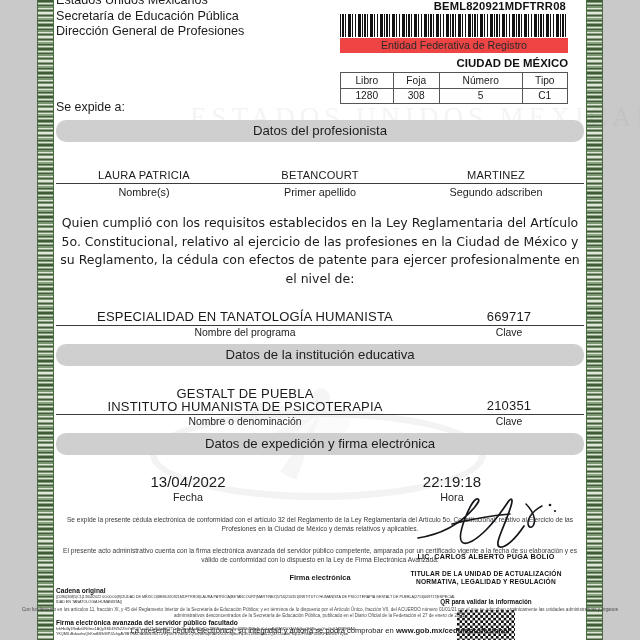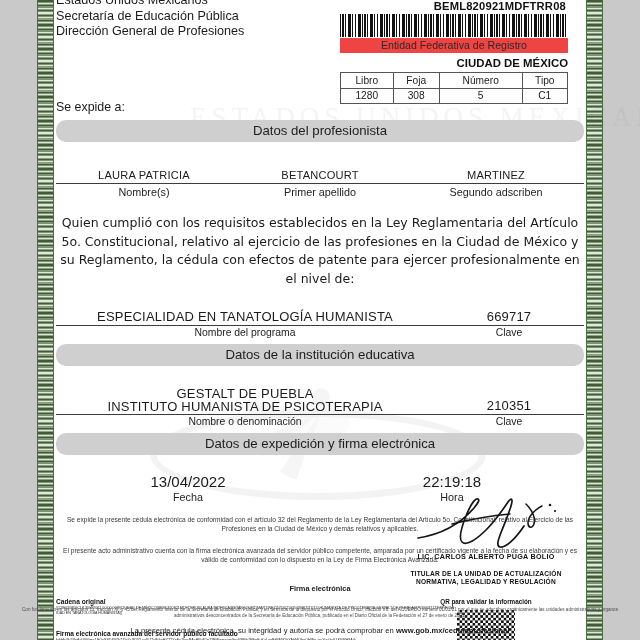--- a/index.html
+++ b/index.html
@@ -153,21 +153,21 @@
   .datecell { flex: 1; text-align: center; }
   .dateval { font-size: 15px; color: #1b1b1b; }
   .datelbl { font-size: 10.8px; color: #232323; padding-top: 1px; }
 
   .smallpara {
     text-align: center; font-size: 6.6px; line-height: 9.4px;
     color: #3a3a3a; margin-top: 12px; padding: 0 4px;
   }
   .firma-e {
     text-align: center; font-size: 7.4px; font-weight: bold;
-    color: #1b1b1b; margin-top: 19px;
+    color: #1b1b1b; margin-top: 8px;
   }
 
   
   .crypto { margin-top: 5px; position: relative; }
   .crypto h4 {
     font-size: 6.6px; font-weight: bold; color: #111; margin-bottom: 1px;
   }
   .hexblob {
     font-size: 3.7px; line-height: 5px; color: #2b2b2b;
     word-break: break-all; font-family: "Liberation Sans", sans-serif;

